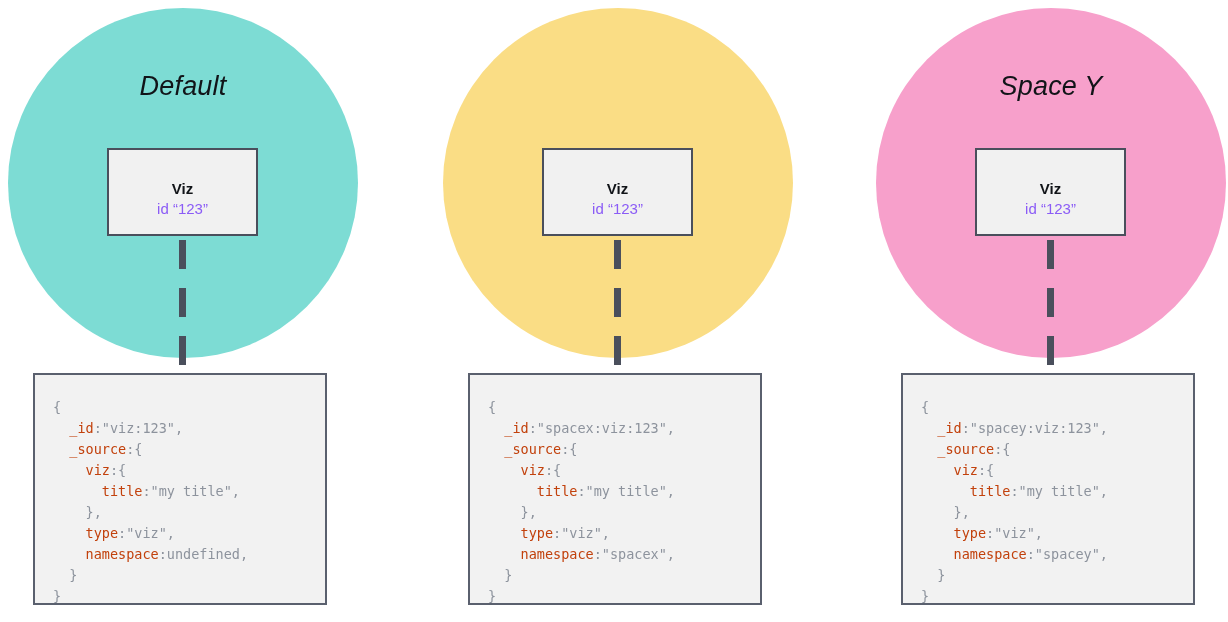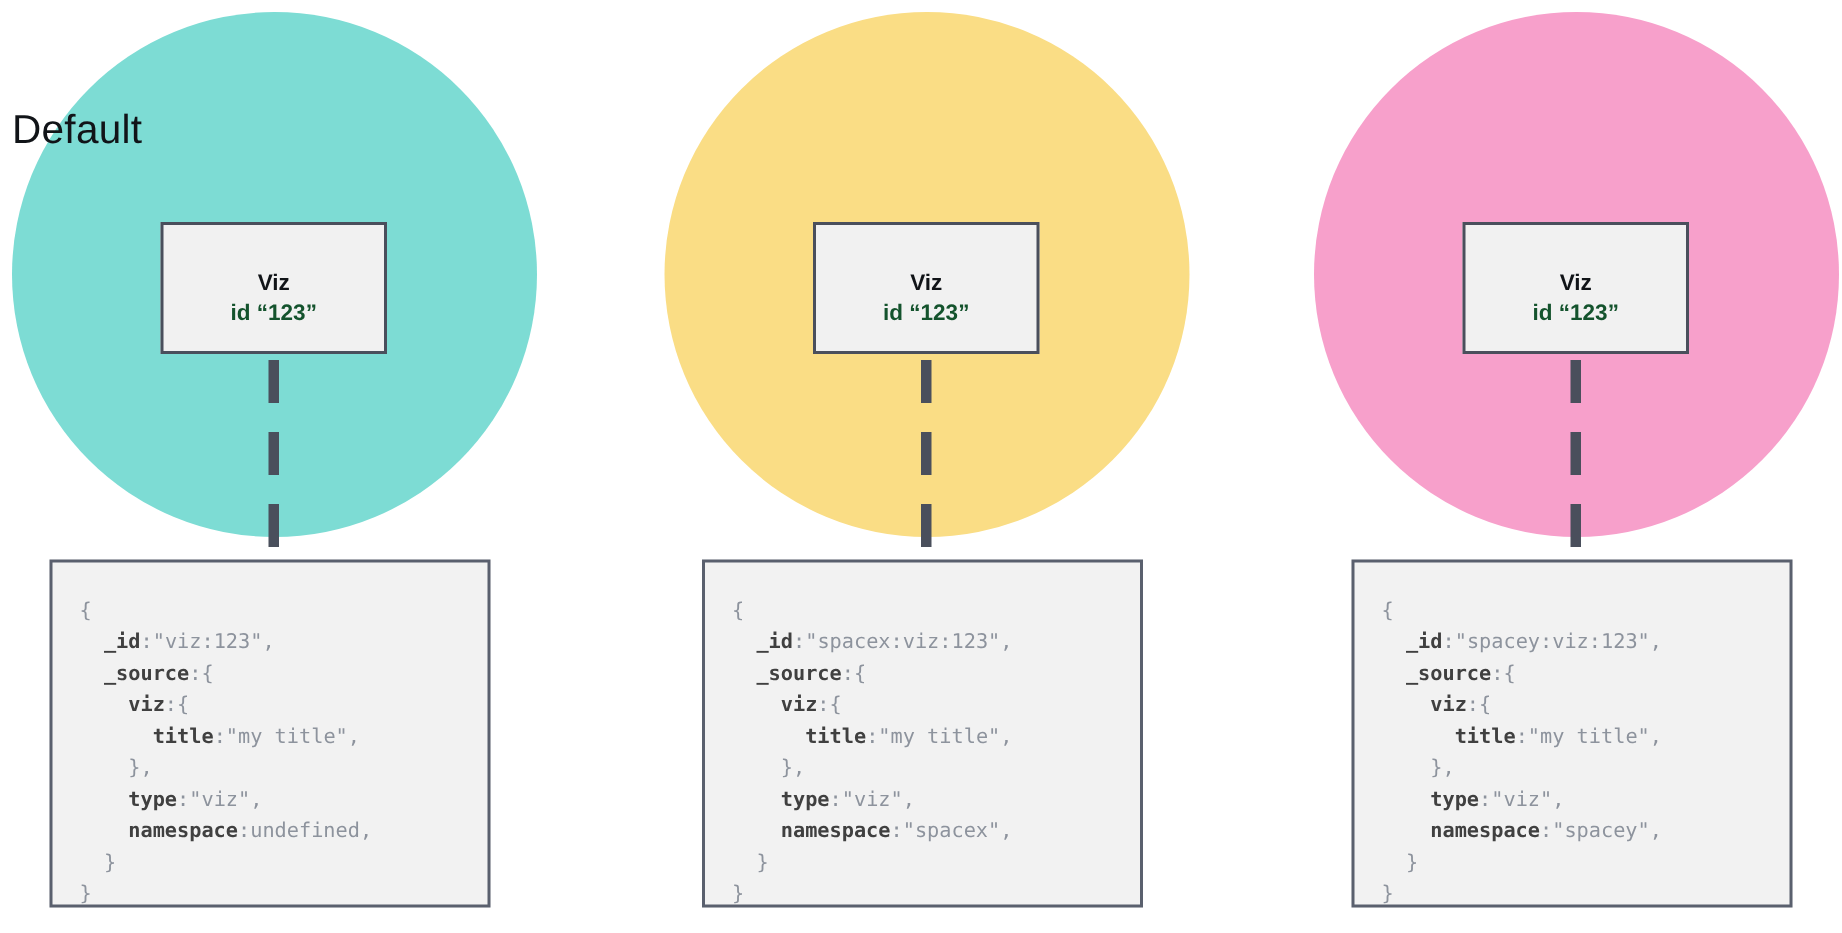--- a/index.html
+++ b/index.html
@@ -22,24 +22,26 @@
   .circle{
     position:absolute;
     left:30px;top:8px;
     width:350px;height:350px;
     border-radius:50%;
   }
   .circle-label{
     position:absolute;
     left:30px;top:72px;
     width:350px;
+    text-align:center;
     font-size:27px;
     color:#111418;
     letter-spacing:0.2px;
     line-height:1.1;
+    font-style:italic;
   }
 
   
   .viz-box{
     position:absolute;
     left:129px;top:148px;
     width:151px;height:88px;
     background:#f1f1f1;
     border:2px solid #4a4f5c;
     box-sizing:content-box;
@@ -51,23 +53,22 @@
     box-sizing:border-box;
   }
   .viz-title{
     font-size:15px;
     font-weight:bold;
     color:#111418;
     line-height:1.35;
   }
   .viz-sub{
     font-size:15px;
-    color:#14532d;
+    color:#8b5cf6;
     line-height:1.35;
-    font-weight:bold;
   }
 
   
   .connector{
     position:absolute;
     left:201px;
     top:240px;
     width:7px;
     height:133px;
     background-image:linear-gradient(
@@ -87,21 +88,21 @@
     border:2px solid #5a606e;
     box-sizing:border-box;
     padding:22px 0 0 18px;
     font-family:"DejaVu Sans Mono", monospace;
     font-size:13.5px;
     line-height:21px;
     color:#5f6671;
     white-space:pre;
   }
   .code-line{white-space:pre;}
-  .k{color:#404040;font-weight:bold;}
+  .k{color:#c2410c;font-weight:normal;}
   .p{color:#8d939d;}
   .v{color:#8d939d;}
   .b{color:#8d939d;}
 </style>
 </head>
 <body>
 
 <div class="stage">
 
   <div class="column col-0">
@@ -126,20 +127,21 @@
       <div class="viz-sub">id “123”</div>
     </div>
 
     <div class="connector"></div>
 
     <div class="code-box"><div class="code-line"><span class="b">{</span></div><div class="code-line">  <span class="k">_id</span><span class="p">:</span><span class="v">"spacex:viz:123"</span><span class="p">,</span></div><div class="code-line">  <span class="k">_source</span><span class="p">:</span><span class="b">{</span></div><div class="code-line">    <span class="k">viz</span><span class="p">:</span><span class="b">{</span></div><div class="code-line">      <span class="k">title</span><span class="p">:</span><span class="v">"my title"</span><span class="p">,</span></div><div class="code-line">    <span class="b">}</span><span class="p">,</span></div><div class="code-line">    <span class="k">type</span><span class="p">:</span><span class="v">"viz"</span><span class="p">,</span></div><div class="code-line">    <span class="k">namespace</span><span class="p">:</span><span class="v">"spacex"</span><span class="p">,</span></div><div class="code-line">  <span class="b">}</span></div><div class="code-line"><span class="b">}</span></div></div>
   </div>
 
   <div class="column col-2">
     <div class="circle" style="background: rgb(247, 160, 203);"></div>
+    <div class="circle-label">Space Y</div>
 
     <div class="viz-box">
       <div class="viz-title">Viz</div>
       <div class="viz-sub">id “123”</div>
     </div>
 
     <div class="connector"></div>
 
     <div class="code-box"><div class="code-line"><span class="b">{</span></div><div class="code-line">  <span class="k">_id</span><span class="p">:</span><span class="v">"spacey:viz:123"</span><span class="p">,</span></div><div class="code-line">  <span class="k">_source</span><span class="p">:</span><span class="b">{</span></div><div class="code-line">    <span class="k">viz</span><span class="p">:</span><span class="b">{</span></div><div class="code-line">      <span class="k">title</span><span class="p">:</span><span class="v">"my title"</span><span class="p">,</span></div><div class="code-line">    <span class="b">}</span><span class="p">,</span></div><div class="code-line">    <span class="k">type</span><span class="p">:</span><span class="v">"viz"</span><span class="p">,</span></div><div class="code-line">    <span class="k">namespace</span><span class="p">:</span><span class="v">"spacey"</span><span class="p">,</span></div><div class="code-line">  <span class="b">}</span></div><div class="code-line"><span class="b">}</span></div></div>
   </div>

